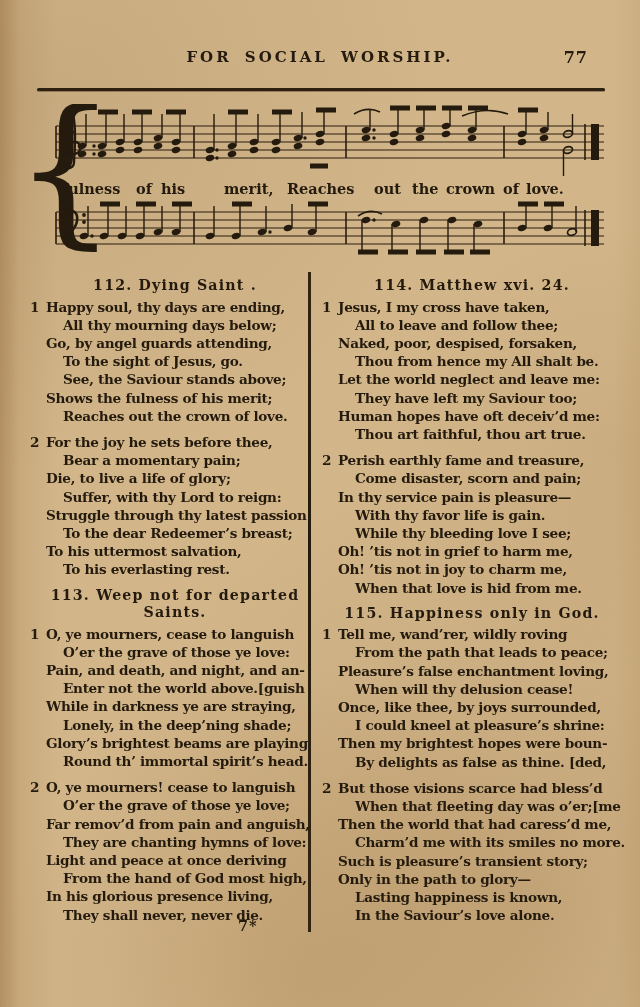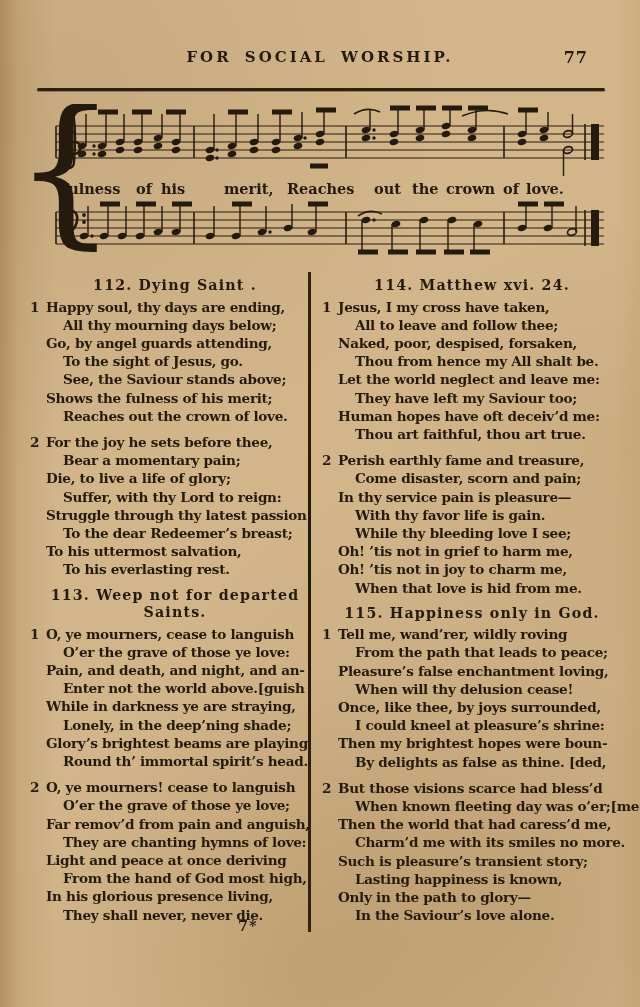--- a/index.html
+++ b/index.html
@@ -298,25 +298,25 @@
         <div class="verse-line indent">From the path that leads to peace;</div>
         <div class="verse-line">Pleasure’s false enchantment loving,</div>
         <div class="verse-line indent">When will thy delusion cease!</div>
         <div class="verse-line">Once, like thee, by joys surrounded,</div>
         <div class="verse-line indent">I could kneel at pleasure’s shrine:</div>
         <div class="verse-line">Then my brightest hopes were boun-</div>
         <div class="verse-line indent">By delights as false as thine. [ded,</div>
       </div>
       <div class="verse">
         <div class="verse-line"><span class="vnum">2</span>But those visions scarce had bless’d</div>
-        <div class="verse-line indent">When known fleeting day was o’er;[me</div>
+        <div class="verse-line indent">When that fleeting day was o’er;[me</div>
         <div class="verse-line">Then the world that had caress’d me,</div>
         <div class="verse-line indent">Charm’d me with its smiles no more.</div>
         <div class="verse-line">Such is pleasure’s transient story;</div>
+        <div class="verse-line">Only in the path to glory—</div>
         <div class="verse-line indent">Lasting happiness is known,</div>
-        <div class="verse-line">Only in the path to glory—</div>
         <div class="verse-line indent">In the Saviour’s love alone.</div>
       </div>
     </div>
 
   <div class="footer-mark">7*</div>
 
 </div>
 
 </body></html>

